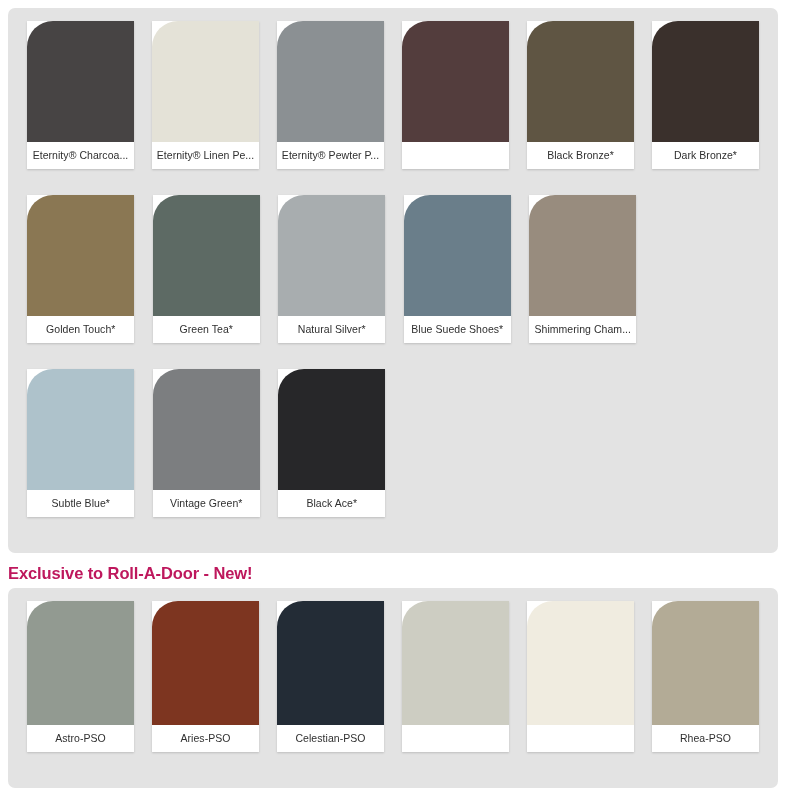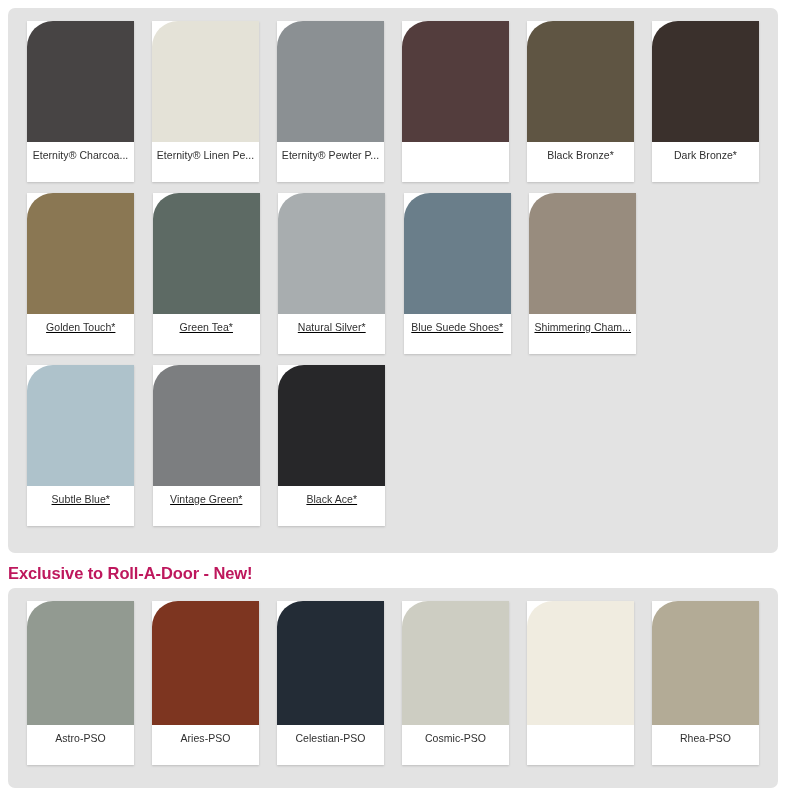--- a/index.html
+++ b/index.html
@@ -57,22 +57,21 @@
     white-space: nowrap;
   }
 
   
   .swatch-row {
     display: flex;
     justify-content: flex-start;
     gap: 0px;
   }
   .swatch-row + .swatch-row {
-    margin-top: 11px;
-    text-decoration: underline;
+    margin-top: 26px;
   }
   .swatch-cell {
     width: 125.5px;
     display: flex;
     justify-content: center;
   }
 
   .swatch-card {
     width: 107px;
     background: #ffffff;
@@ -81,21 +80,21 @@
     flex-direction: column;
     overflow: hidden;
   }
   .swatch-color {
     width: 100%;
     height: 121px;
     border-top-left-radius: 26px;
     box-sizing: border-box;
   }
   .swatch-label {
-    height: 40px;
+    height: 27px;
     line-height: 27px;
     text-align: center;
     font-size: 10.5px;
     color: #2f2f2f;
     white-space: nowrap;
     overflow: hidden;
     text-overflow: ellipsis;
     padding: 0 3px;
     box-sizing: border-box;
     letter-spacing: 0.05px;
@@ -224,21 +223,20 @@
           </div>
           <div class="swatch-cell">
             <div class="swatch-card" title="Celestian-PSO">
               <div class="swatch-color" style="background-color: rgb(35, 44, 54);"></div>
               <div class="swatch-label">Celestian-PSO</div>
             </div>
           </div>
           <div class="swatch-cell">
             <div class="swatch-card" title="Cosmic-PSO">
               <div class="swatch-color" style="background-color: rgb(205, 205, 194);"></div>
-              <div class="swatch-label">Cosmic-PSO</div>
             </div>
           </div>
           <div class="swatch-cell">
             <div class="swatch-card" title="Galactic-PSO">
               <div class="swatch-color" style="background-color: rgb(240, 236, 224);"></div>
             </div>
           </div>
           <div class="swatch-cell">
             <div class="swatch-card" title="Rhea-PSO">
               <div class="swatch-color" style="background-color: rgb(179, 171, 150);"></div>

